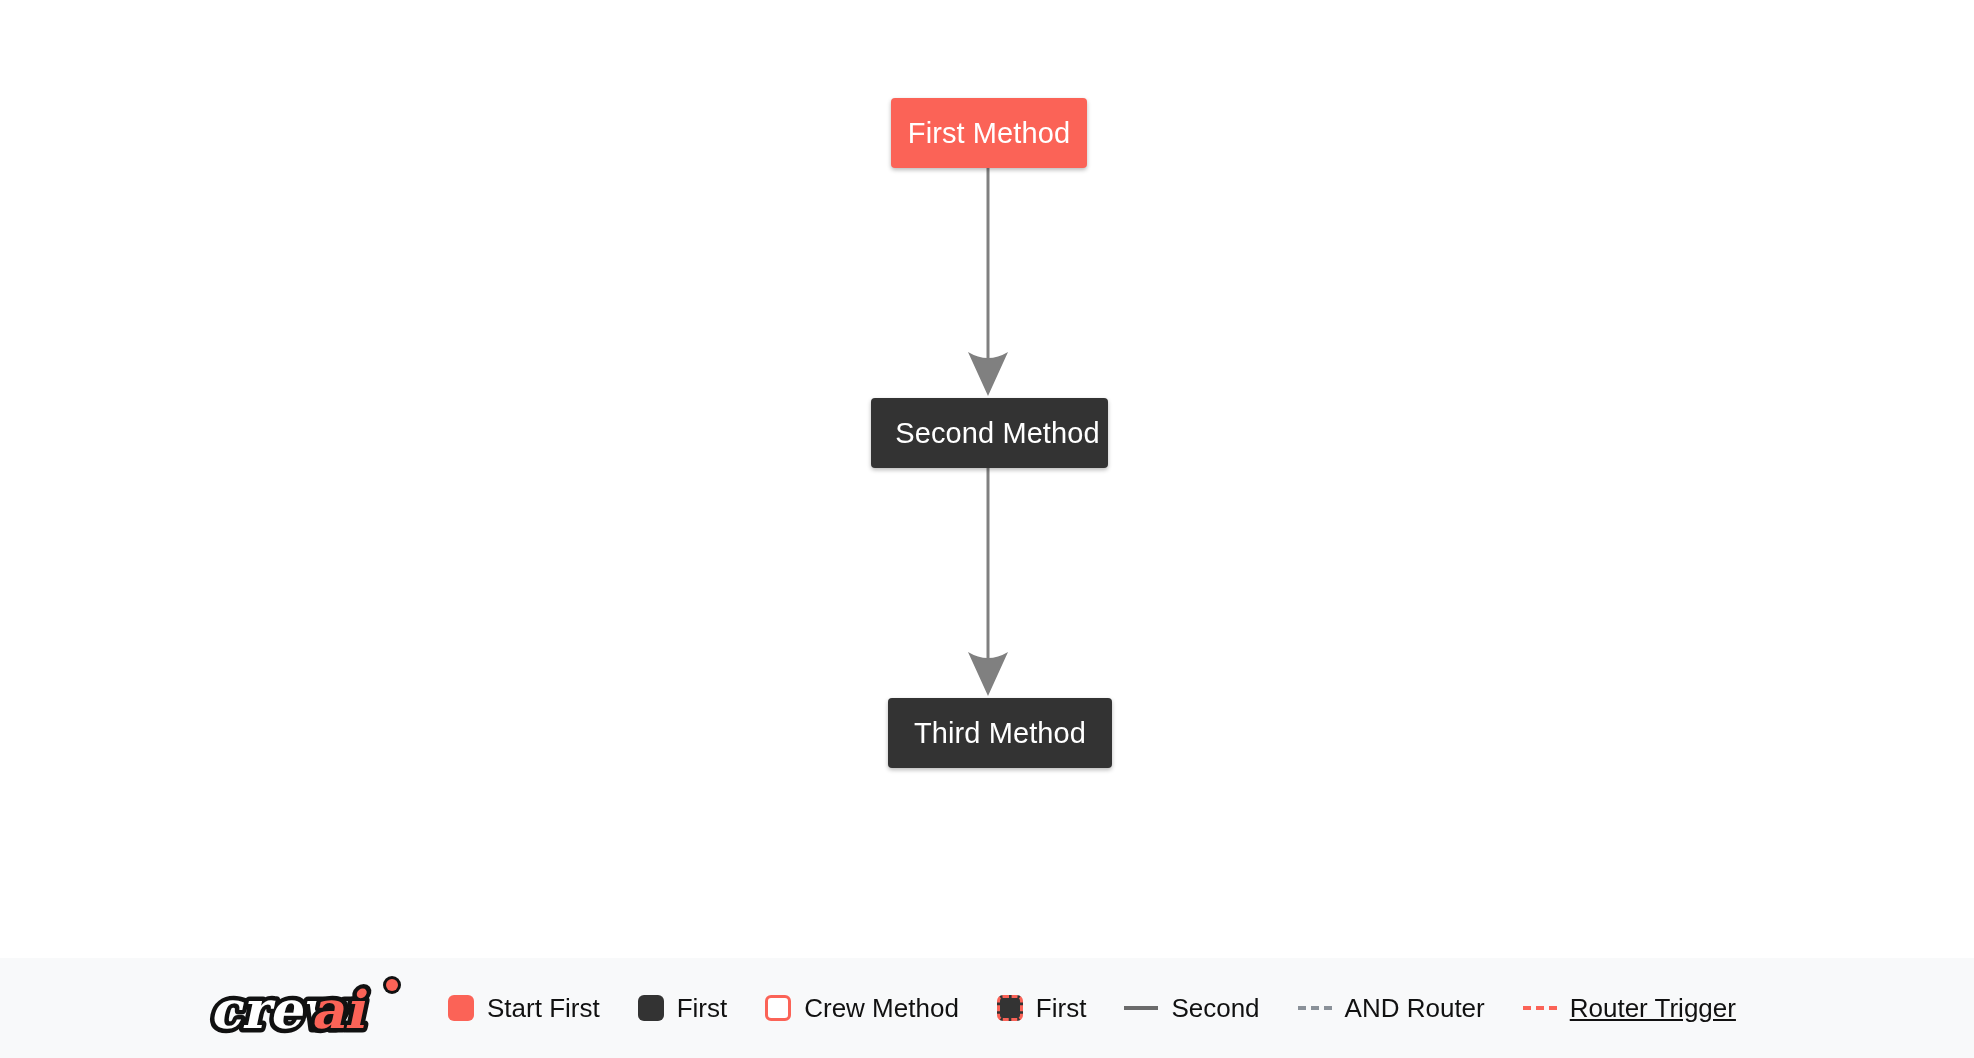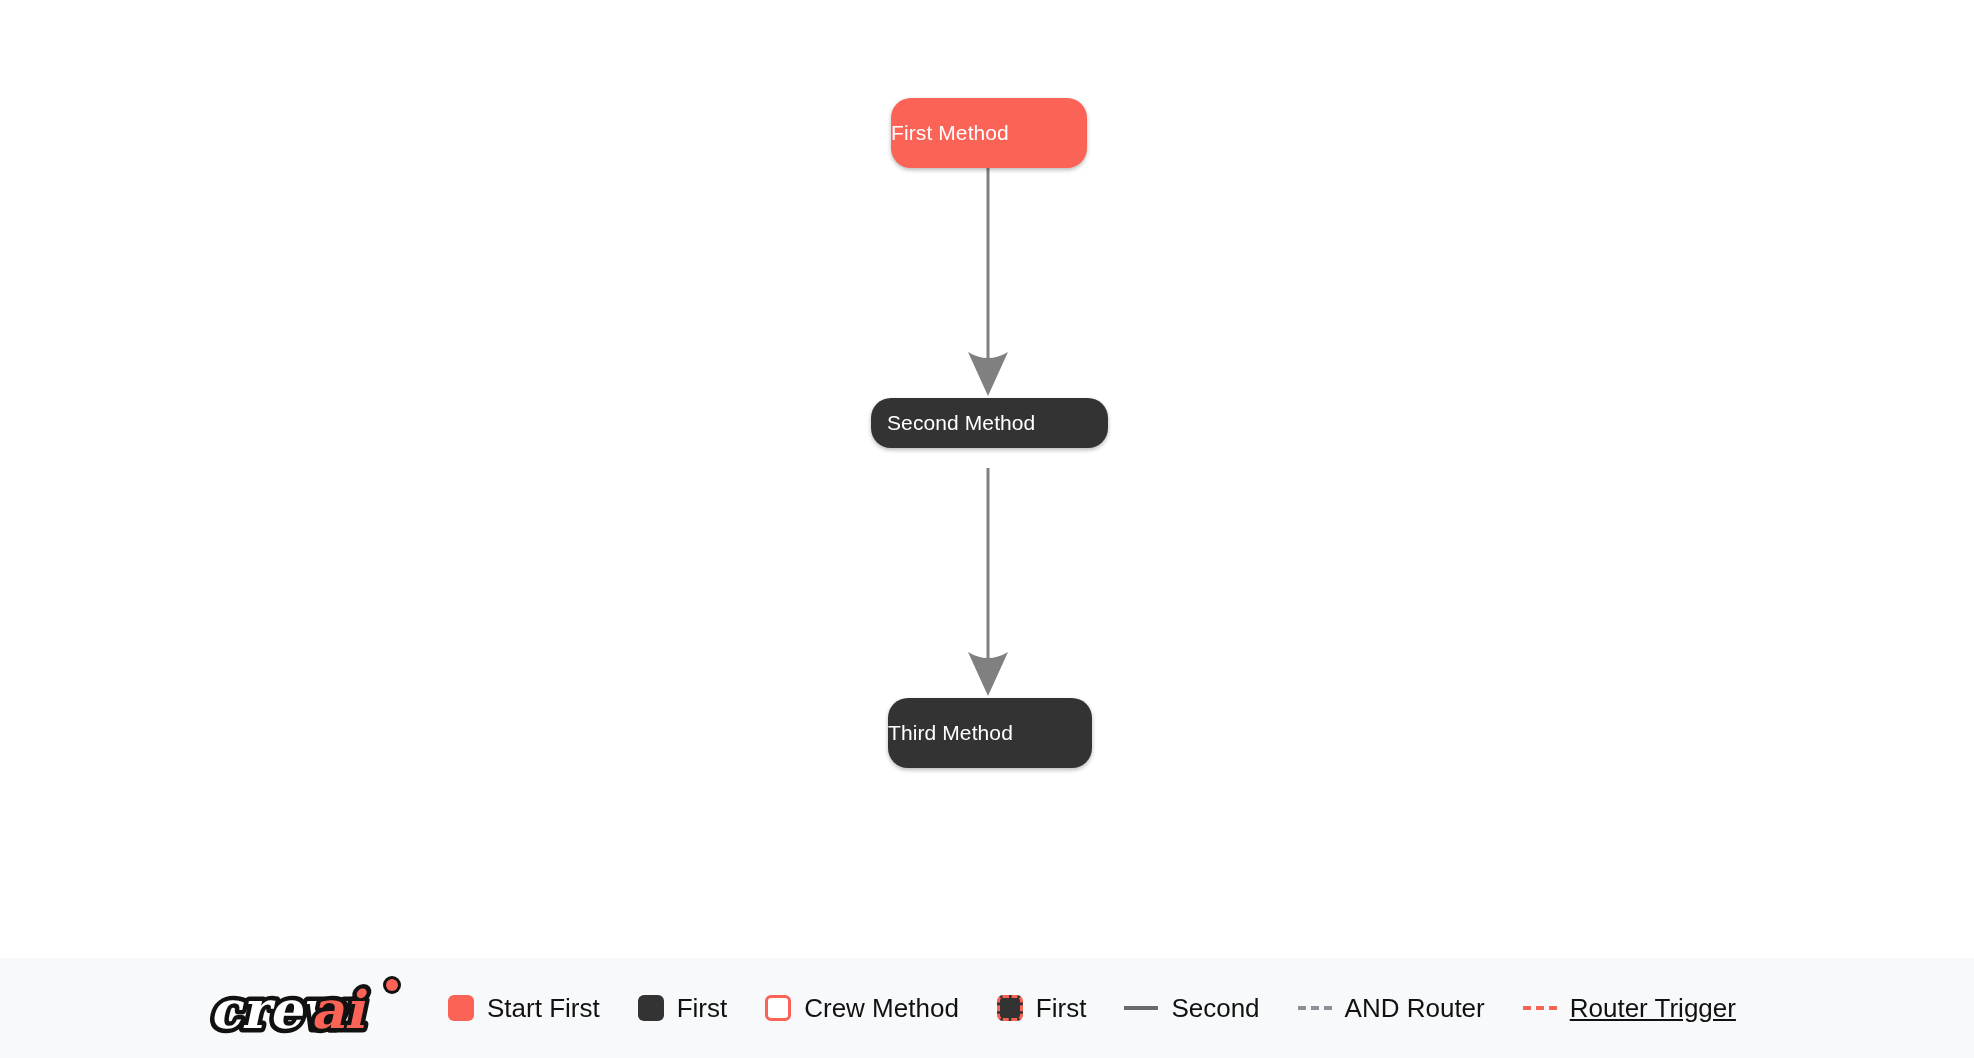--- a/index.html
+++ b/index.html
@@ -11,24 +11,24 @@
     position:relative;
   }
   #canvas{
     position:absolute;left:0;top:0;width:1974px;height:958px;
     background:#ffffff;overflow:hidden;
   }
   #flow-svg{position:absolute;left:0;top:0;width:1974px;height:958px;}
 
   .node{
     position:absolute;
-    display:flex;align-items:center;
-    border-radius:20px;
+    display:flex;align-items:center;justify-content:center;
+    border-radius:4px;
     color:#ffffff;
-    font-size:21px;
+    font-size:29px;
     letter-spacing:.1px;
     white-space:nowrap;
     box-shadow:0 2px 4px rgba(0,0,0,.28);
     box-sizing:border-box;
   }
   .node-start{background:#fb6357;}
   .node-method{background:#333333;}
 
   #legend-bar{
     position:absolute;left:0;top:958px;width:1974px;height:100px;
@@ -82,25 +82,25 @@
     <g>
       <line x1="988" y1="468" x2="988" y2="670" stroke="#808080" stroke-width="3"></line>
       <path d="M 988 696 L 968 652 Q 988 664 1008 652 Z" fill="#808080"></path>
     </g>
   </svg>
 
   <div class="node node-start" style="left:891px;top:98px;width:196px;height:70px;">
     <span>First Method</span>
   </div>
 
-  <div class="node node-method" style="left:871px;top:398px;width:237px;height:50px;padding-left:16px;">
+  <div class="node node-method" style="left:871px;top:398px;width:237px;height:70px;padding-left:16px;">
     <span>Second Method</span>
   </div>
 
-  <div class="node node-method" style="left:888px;top:698px;width:204px;height:70px;">
+  <div class="node node-method" style="left:888px;top:698px;width:224px;height:70px;">
     <span>Third Method</span>
   </div>
 
 </div>
 
 <div id="legend-bar">
   <div id="legend-inner">
 
     <svg id="brand-logo" viewBox="0 0 218 72" xmlns="http://www.w3.org/2000/svg">
       <g transform="skewX(-12)">

